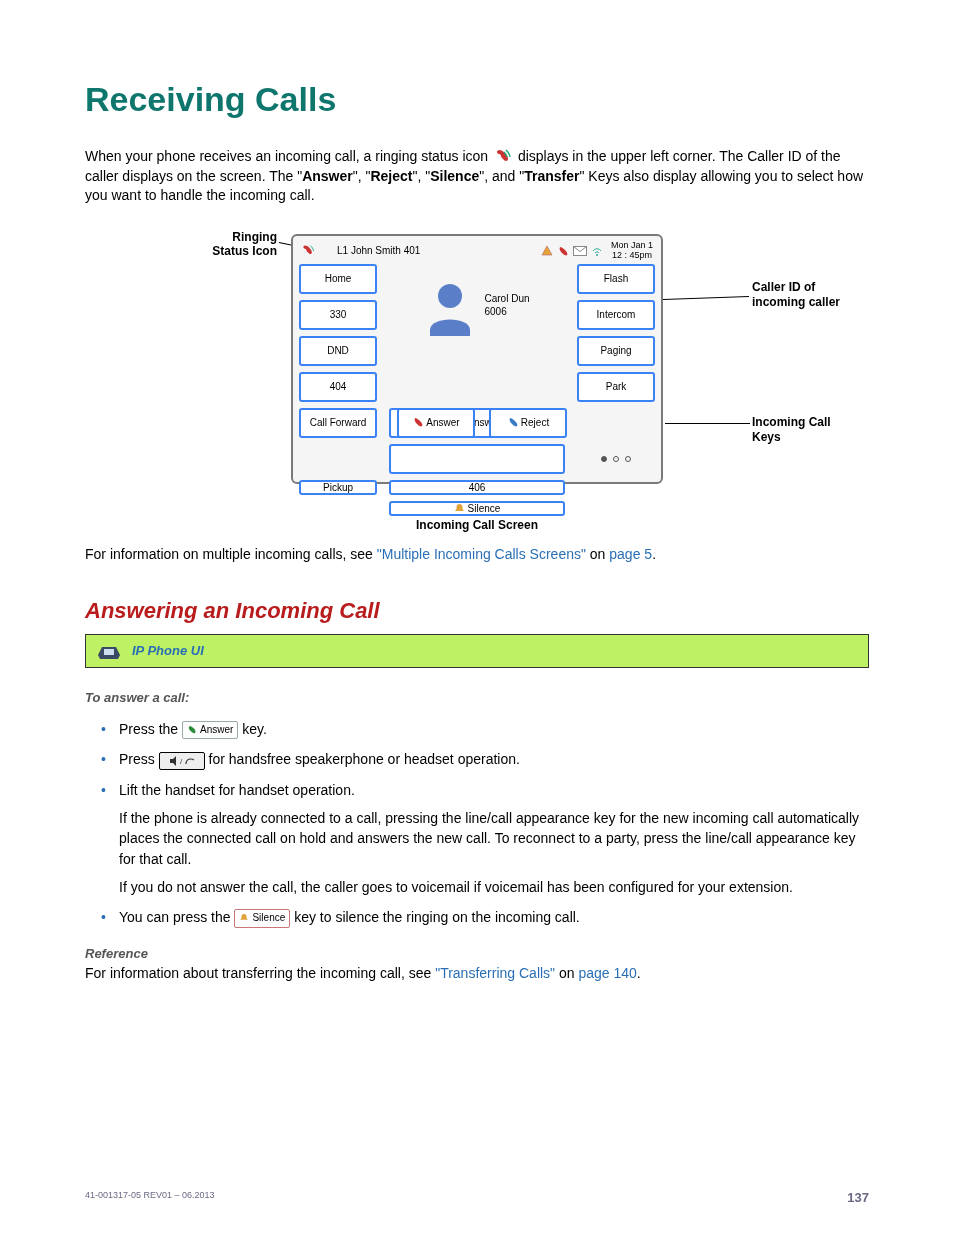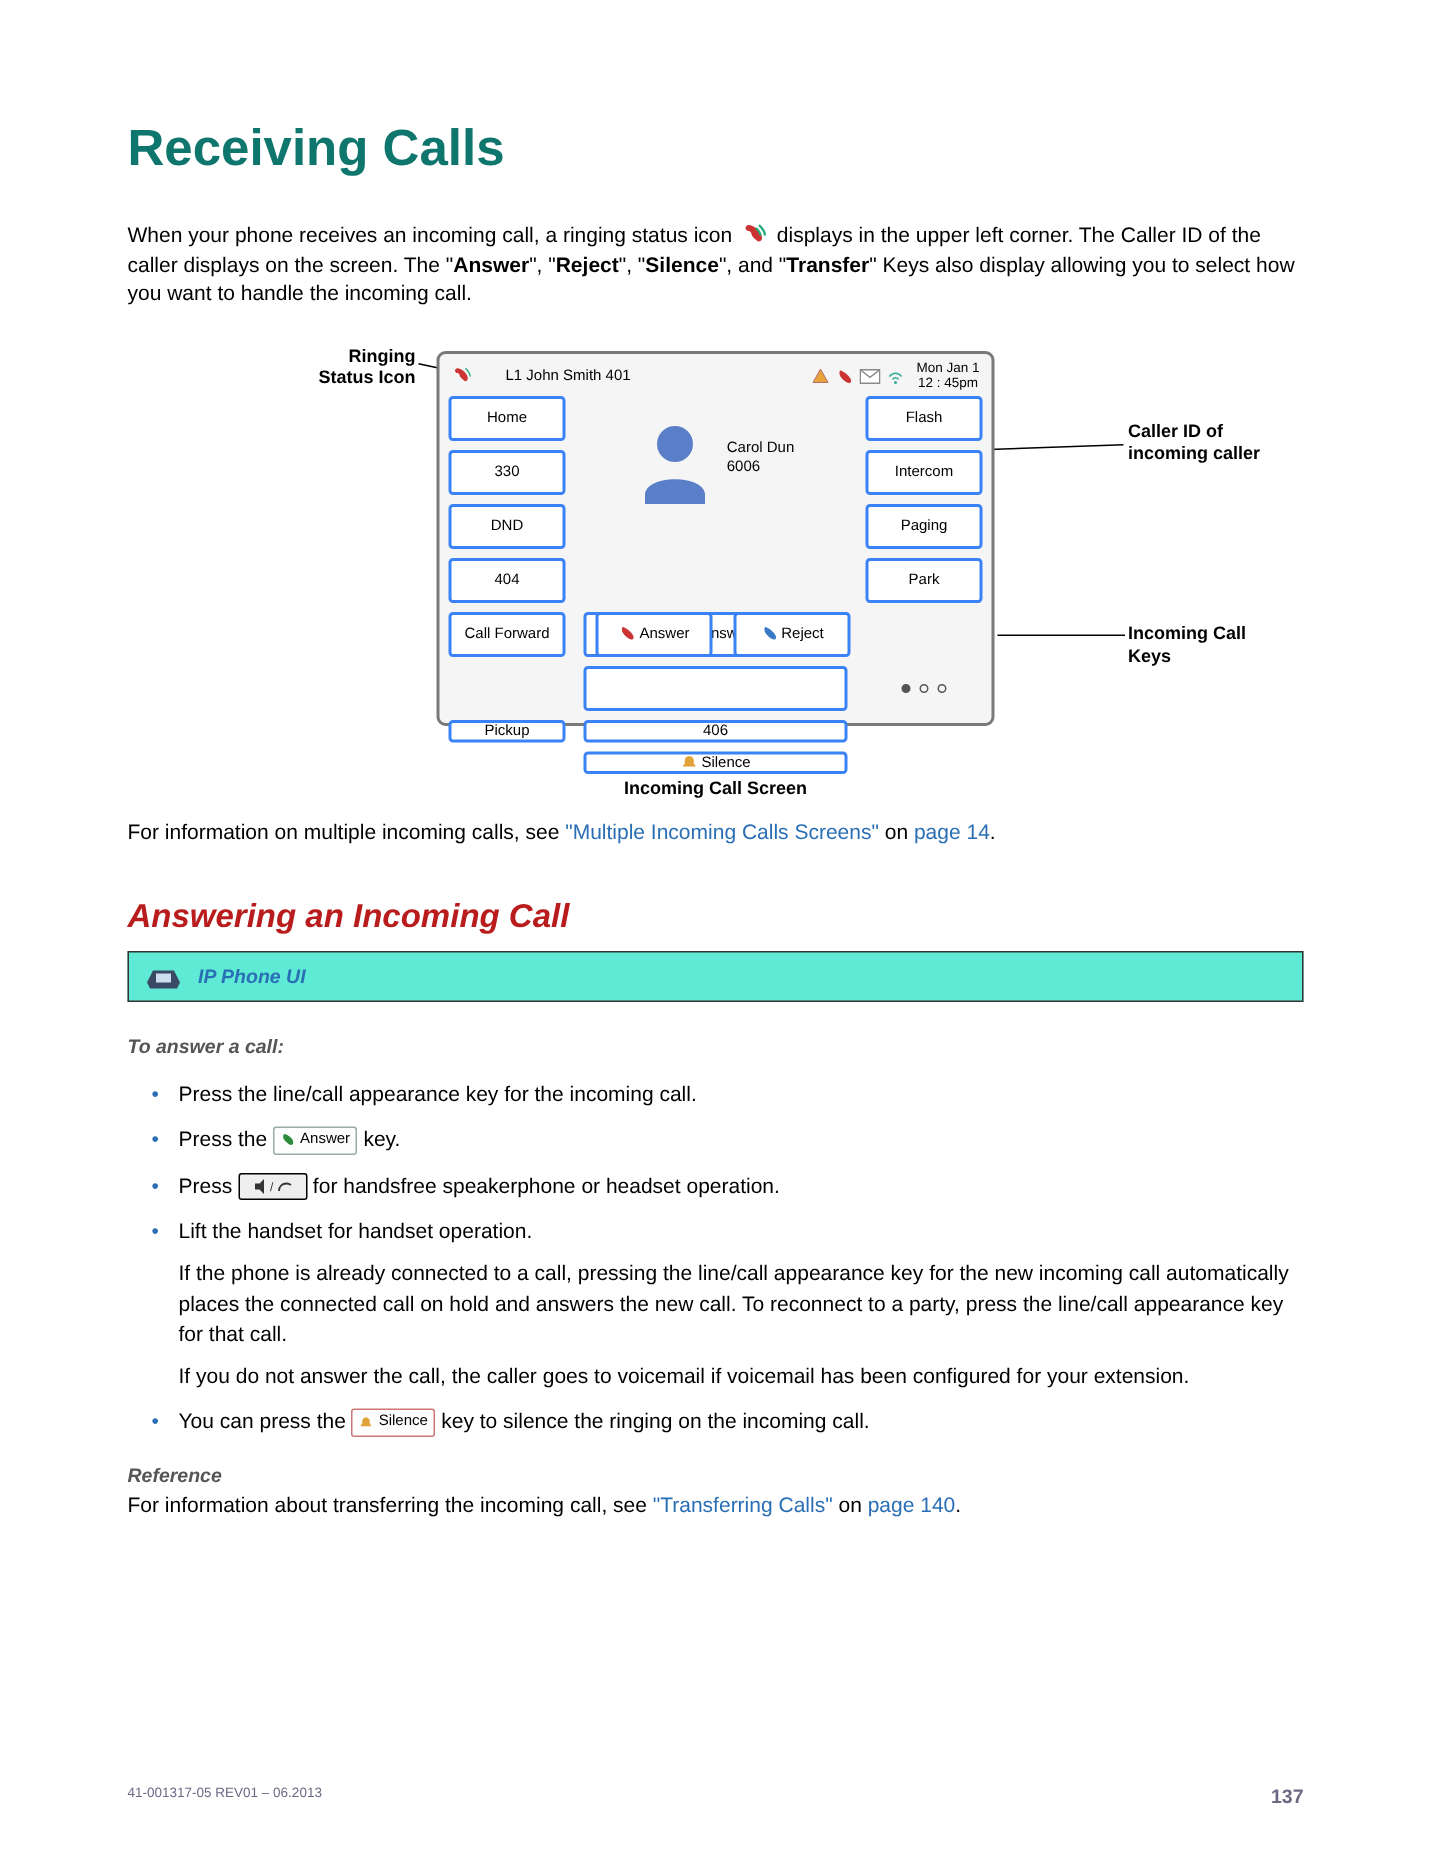--- a/index.html
+++ b/index.html
@@ -141,21 +141,21 @@
   
   h2.sub {
     color: #b91c1c;
     font-weight: 700;
     font-style: italic;
     font-size: 22px;
     margin-bottom: 10px;
   }
   .ui-box {
     border: 1px solid #333;
-    background: #5eead4;
+    background: #bef264;
     padding: 6px 10px;
     display: flex;
     align-items: center;
     gap: 10px;
     margin-bottom: 22px;
   }
   .ui-box .label {
     color: #2a6fb5;
     font-weight: 700;
     font-style: italic;
@@ -368,39 +368,38 @@
 b3a" stroke-width="1" fill="none"></path>
         </svg>
       <span>Answer</span>
     </div>
   </div>
 </div>
 
 <div class="figure-caption">Incoming Call Screen</div>
 
 <p class="xref">
-  <span>For information on multiple incoming calls, see </span><span class="xlink">"Multiple Incoming Calls Screens"</span><span> on </span><span class="xlink">page 14</span><span>.</span>
+  <span>For information on multiple incoming calls, see </span><span class="xlink">"Multiple Incoming Calls Screens"</span><span> on </span><span class="xlink">page 5</span><span>.</span>
 </p>
 
 <h2 class="sub">Answering an Incoming Call</h2>
 
 <div class="ui-box">
   <span>
     <svg width="26" height="20" viewBox="0 0 26 20">
         <path d="M2 14l4-8h14l4 8-2 4H4z" fill="#3a4a66"></path>
         <rect x="8" y="8" width="10" height="6" fill="#cde"></rect>
       </svg>
   </span>
   <span class="label">IP Phone UI</span>
 </div>
 
 <div class="proc-title">To answer a call:</div>
 
 <ul class="steps">
-  <li>Press the line/call appearance key for the incoming call.</li>
   <li>
     <span>Press the </span>
     <span class="key-badge">
       <svg width="10" height="10" viewBox="0 0 10 10">
           <path d="M2.5 1c1 0 3 1 4.5 2.5S9 7 8 8 5 7.5 3.5 6 1 3 2.5 1z" fill="#2a8b3a"></path>
         </svg>
       <span>Answer</span>
     </span>
     <span> key.</span>
   </li>

